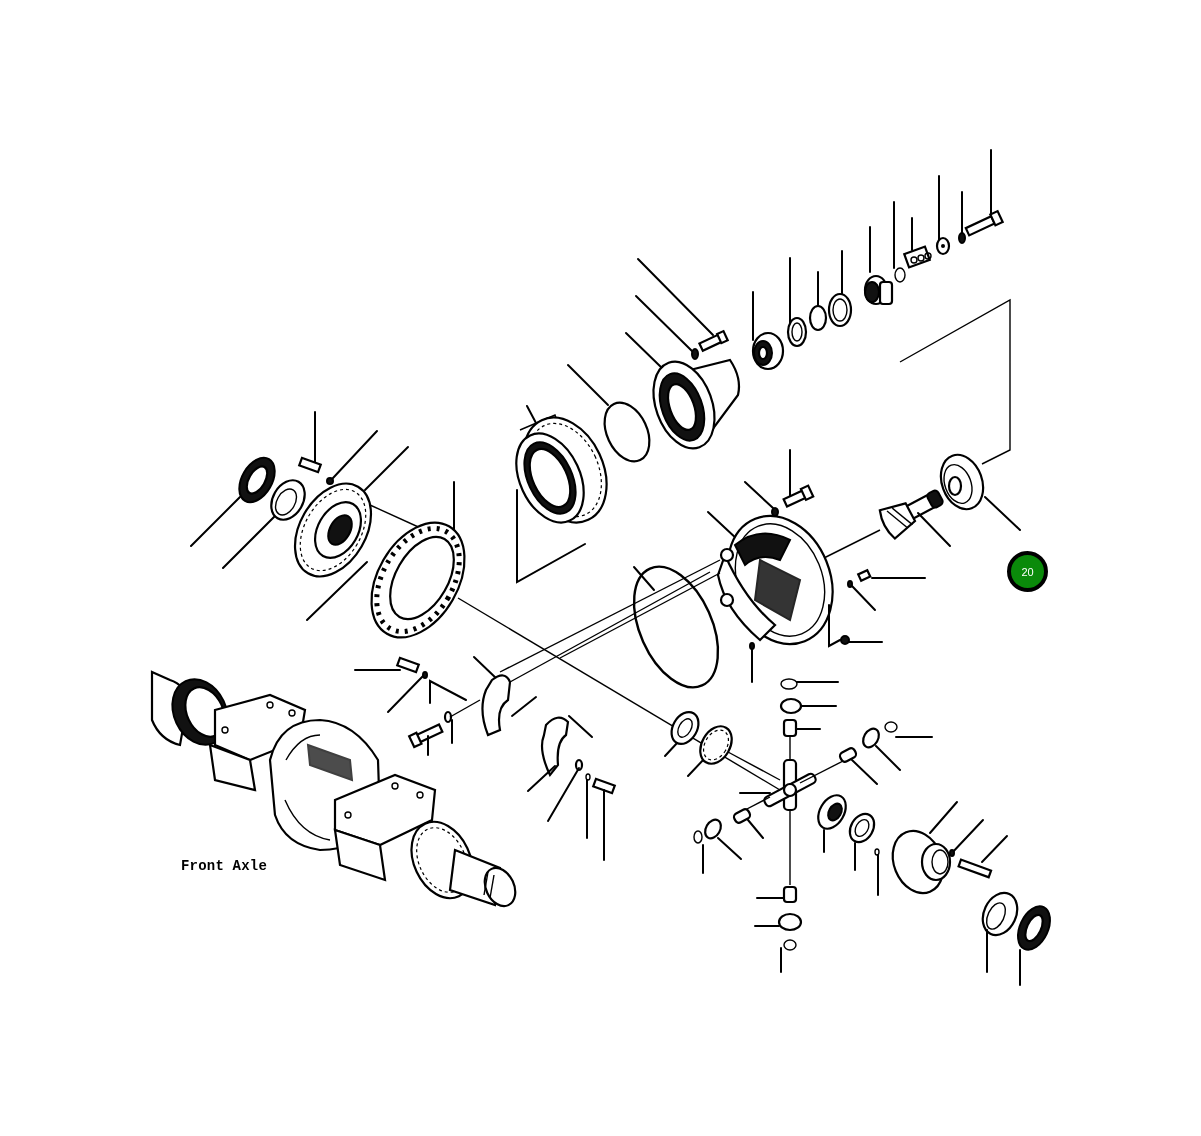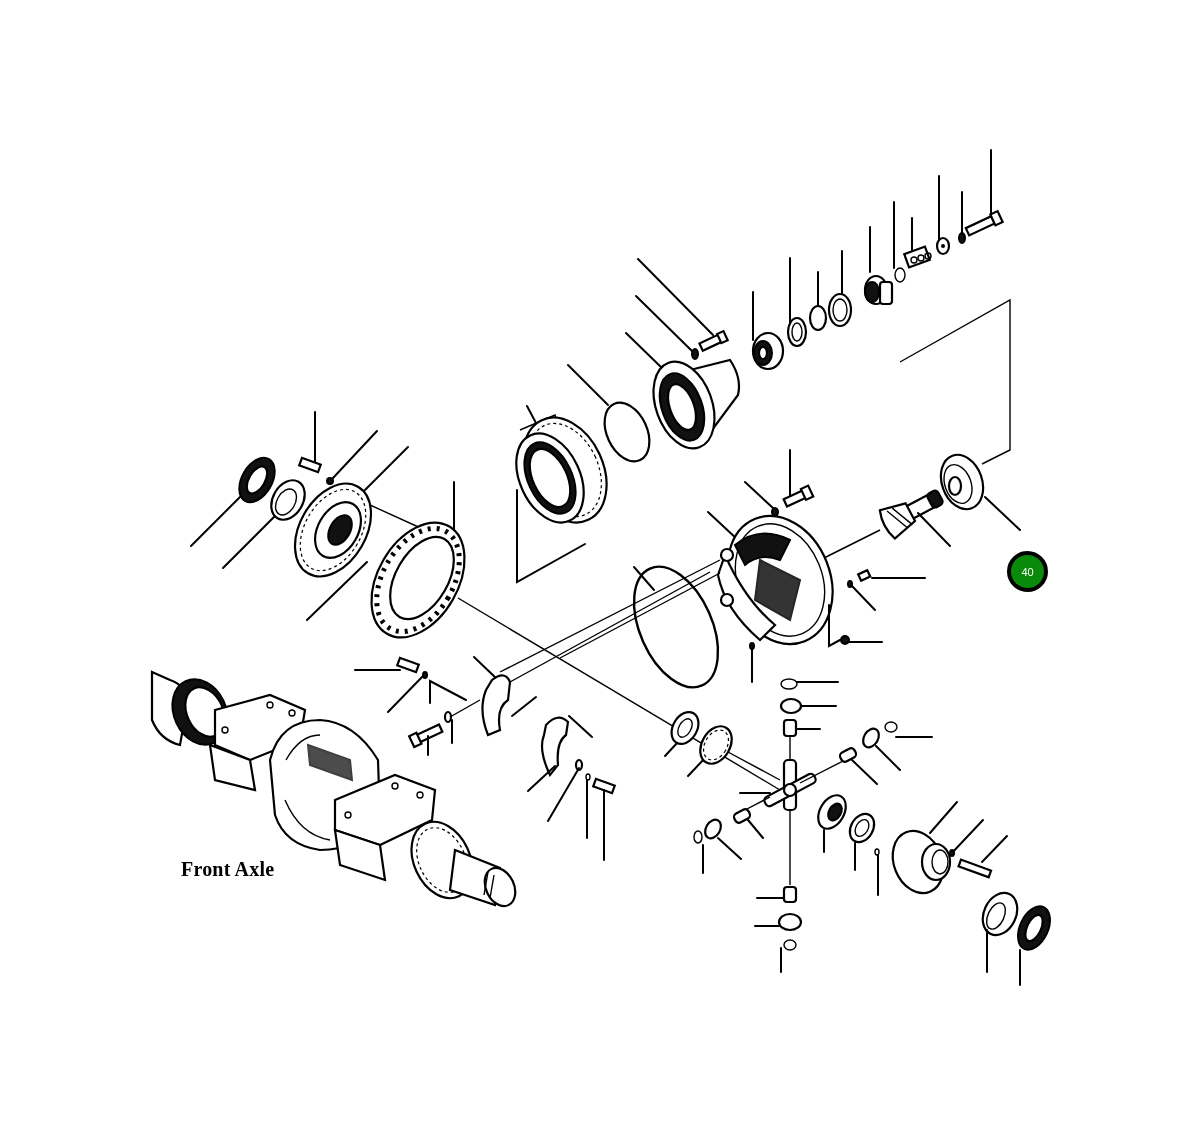--- a/index.html
+++ b/index.html
@@ -6,21 +6,21 @@
     body { width: 1201px; height: 1136px; position: relative; overflow: hidden;
            font-family: "Liberation Sans", "DejaVu Sans", sans-serif; }
     #diagram { position: absolute; left: 0; top: 0; width: 1201px; height: 1136px; }
     .ln { stroke: #000; stroke-width: 2; fill: none; stroke-linecap: round; }
     .thin { stroke: #000; stroke-width: 1.4; fill: none; }
     .part { stroke: #000; stroke-width: 2.2; fill: #fff; }
     .dark { stroke: #000; stroke-width: 2; fill: #111; }
     .hatch { stroke: #000; stroke-width: 1.2; fill: none; stroke-dasharray: 3 3; }
     #caption {
       position: absolute; left: 181px; top: 858px;
-      font-family: Liberation Serif, serif; font-weight: bold; font-size: 20px;
+      font-family: Liberation Mono, monospace; font-weight: bold; font-size: 14px;
       color: #000; letter-spacing: 0.2px; white-space: nowrap;
     }
     #hotspot {
       position: absolute; left: 1007px; top: 551px; width: 33px; height: 33px;
       border-radius: 50%; border: 4px solid #000; box-sizing: content-box;
       display: flex; align-items: center; justify-content: center;
       font-family: "Liberation Sans", sans-serif; font-size: 11px; cursor: pointer;
     }
   </style>
 </head>
@@ -336,14 +336,14 @@
     <path class="part" d="M455,850 L500,868 L495,905 L450,890 Z"></path>
     <ellipse class="part" cx="500" cy="887" rx="14" ry="20" transform="rotate(-25 500 887)"></ellipse>
     <line class="thin" x1="488" y1="872" x2="484" y2="895"></line>
     <line class="thin" x1="494" y1="875" x2="490" y2="898"></line>
   </g>
 </svg>
 
 <div id="caption">Front Axle</div>
 
 <div id="hotspot" style="background:#0a8a0a;color:#ffffff;">
-  <span>40</span>
+  <span>20</span>
 </div>
 
 </body></html>

